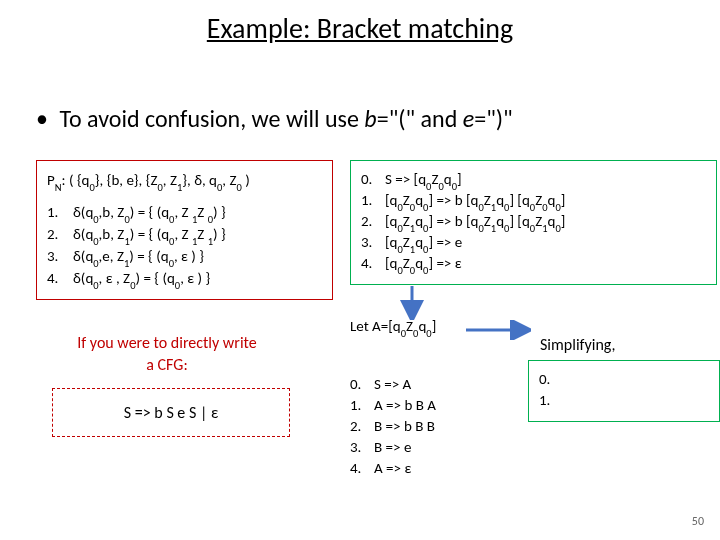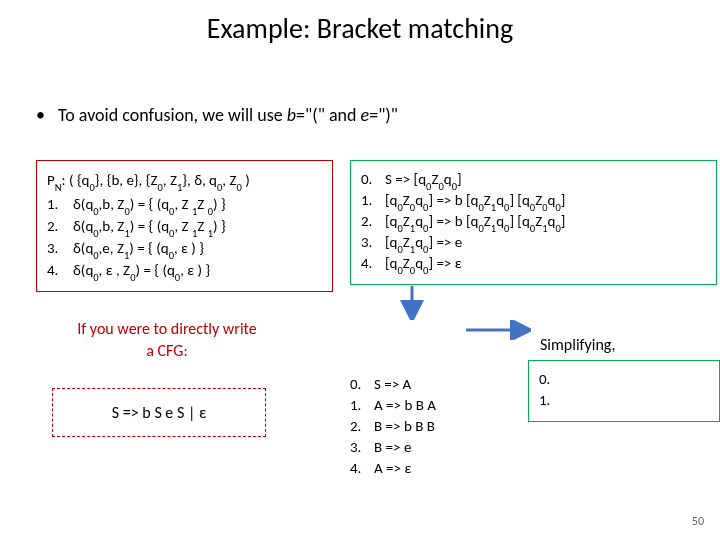--- a/index.html
+++ b/index.html
@@ -1,27 +1,27 @@
 <!DOCTYPE html>
 <html><head>
 <meta charset="utf-8">
 <style>
 html,body{margin:0;padding:0;width:720px;height:540px;font-family:"Calibri","Segoe UI",Arial,sans-serif;-webkit-font-smoothing:antialiased;color:#000;background:#fff}
 .page{position:relative;width:720px;height:540px}
 .title{position:absolute;top:12px;left:0;width:720px;text-align:center;font-size:28px;line-height:34px}
-.title .u{}
-.bullet{position:absolute;top:104px;left:36px;font-size:18px}
+.title .u{text-decoration:underline}
+.bullet{position:absolute;top:104px;left:36px;font-size:24px}
 .bullet .dot{display:inline-block;width:18px}
 .bullet i{font-style:italic}
 .pda-box{position:absolute;top:160px;left:36px;width:275px;border:1px solid #c00000;padding:8px 10px 10px 10px;font-size:15px;line-height:22px}
-.pda-box .hdr{margin-bottom:2px}
+.pda-box .hdr{margin-bottom:10px}
 .pda-box .row{display:flex}
 .pda-box .num{width:26px}
-.direct{position:absolute;top:318px;left:52px;width:230px;text-align:center;color:#c00000;font-size:16px;line-height:22px}
-.sbox{position:absolute;top:388px;left:52px;width:200px;border:1px dashed #c00000;padding:14px 6px;text-align:center;font-size:16px}
+.direct{position:absolute;top:332px;left:52px;width:230px;text-align:center;color:#c00000;font-size:16px;line-height:22px}
+.sbox{position:absolute;top:388px;left:52px;width:200px;border:1px dashed #c00000;padding:14px 18px;text-align:center;font-size:16px}
 .right-top{position:absolute;top:160px;left:350px;width:345px;border:1px solid #00b050;padding:8px 10px 10px 10px;font-size:15px;line-height:21px}
 .right-top .row{display:flex}
 .right-top .num{width:24px}
 .right-top .txt{flex:1}
 .let-box{position:absolute;top:316px;left:350px;font-size:15px;line-height:20px}
 .mid-list{position:absolute;top:374px;left:350px;font-size:15px;line-height:21px}
 .mid-list .row{display:flex}
 .mid-list .num{width:24px}
 .simp-label{position:absolute;top:335px;left:540px;font-size:16px;color:#000}
 .simp-box{position:absolute;top:360px;left:528px;width:170px;border:1px solid #00b050;padding:8px 10px 10px 10px;font-size:15px;line-height:21px}
@@ -94,20 +94,21 @@
           <div class="txt">[q<sub>0</sub>Z<sub>1</sub>q<sub>0</sub>] =&gt; e</div>
         </div>
         <div class="row">
           <div class="num">4.</div>
           <div class="txt">[q<sub>0</sub>Z<sub>0</sub>q<sub>0</sub>] =&gt;  ε</div>
         </div>
       </div>
   </div>
 
   <div class="let-box">
+    <div>Let A=[q<sub>0</sub>Z<sub>0</sub>q<sub>0</sub>]</div>
   </div>
 
   <div class="mid-list">
     <div>
         <div class="row">
           <div class="num">0.</div>
           <div class="txt">S =&gt; A</div>
         </div>
         <div class="row">
           <div class="num">1.</div>

